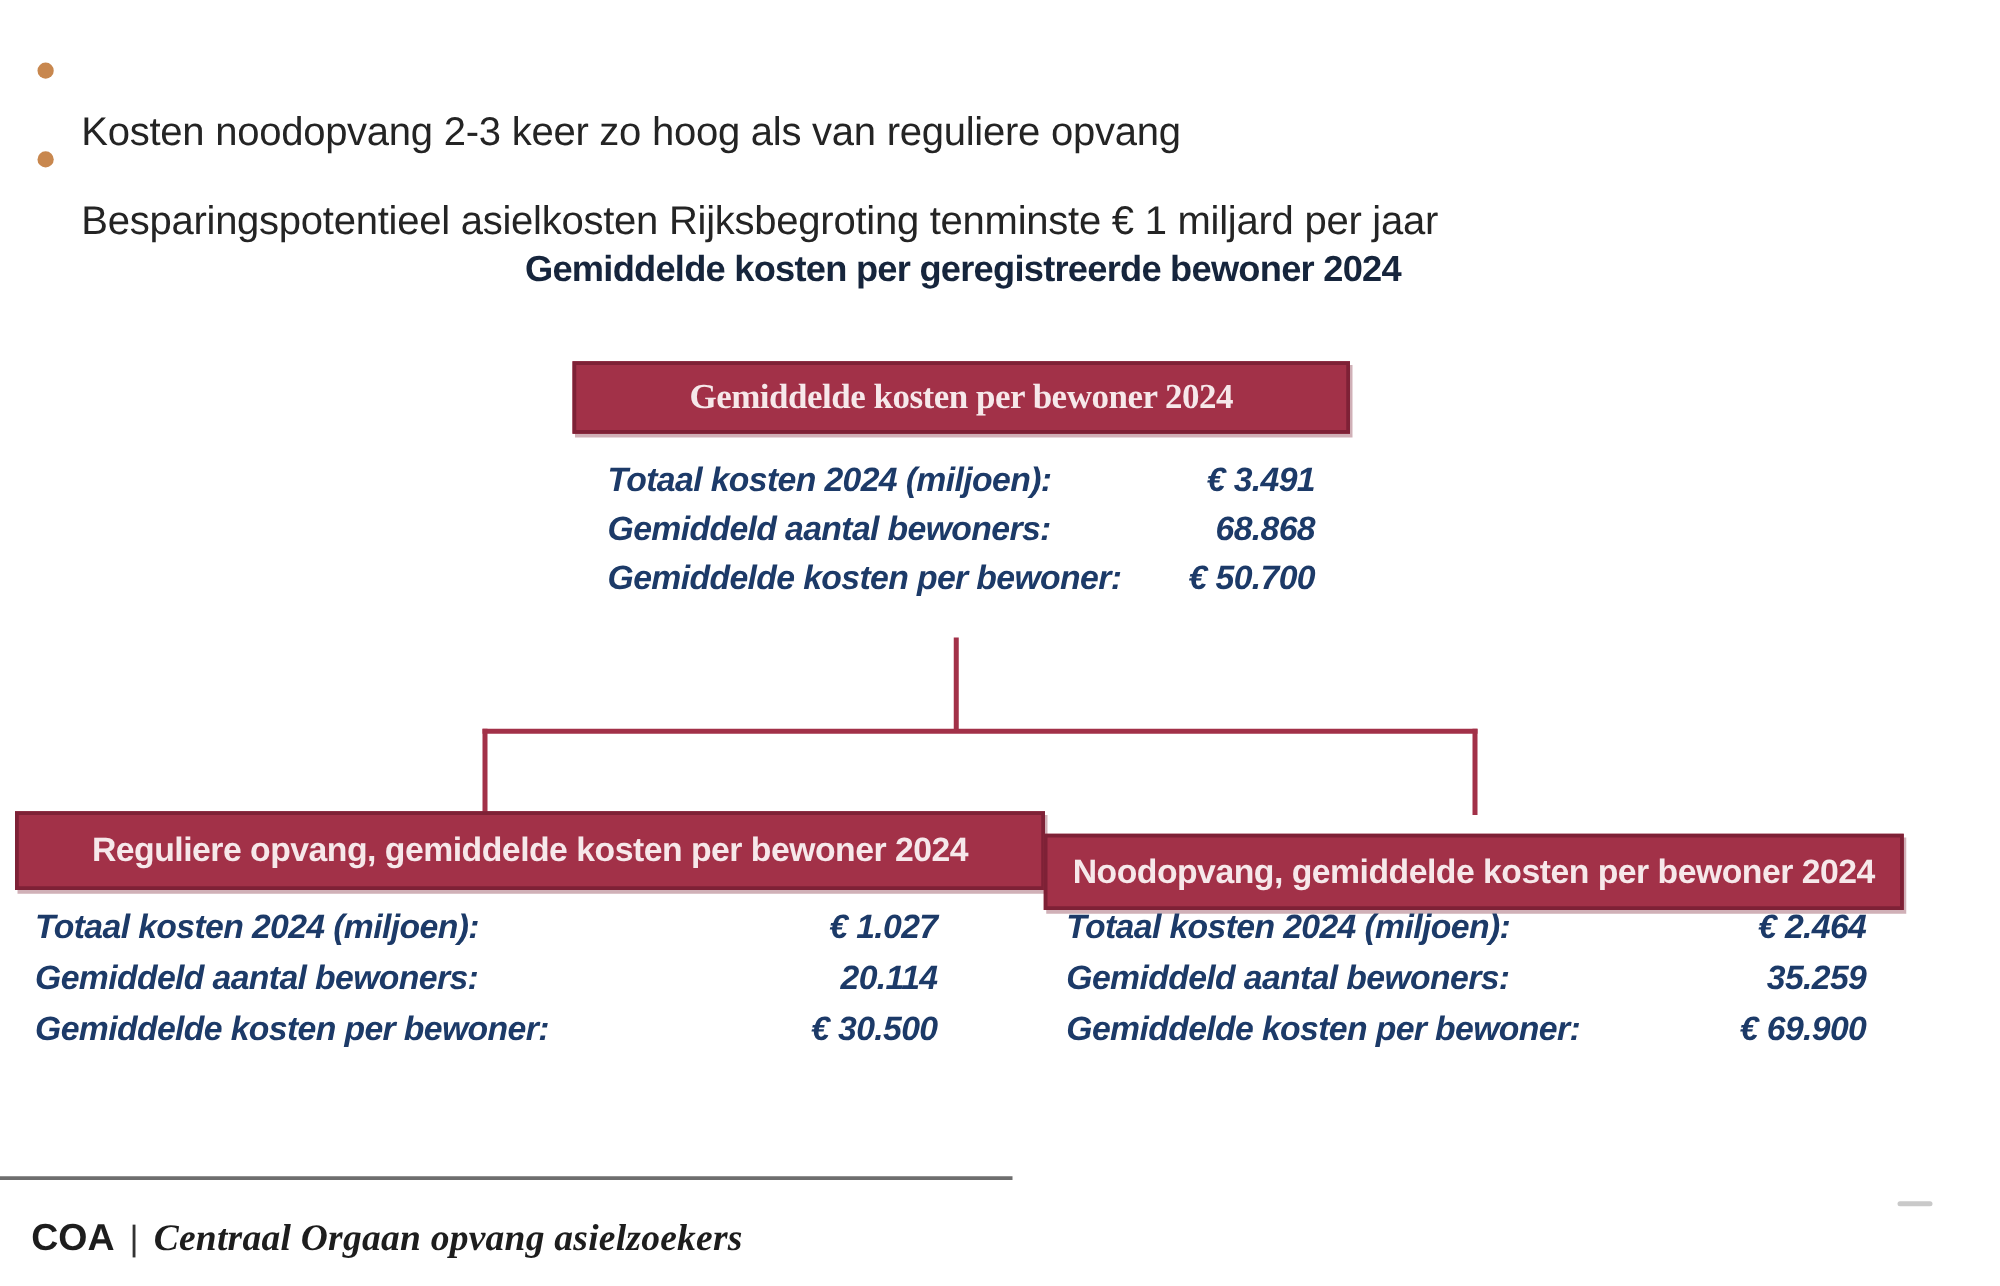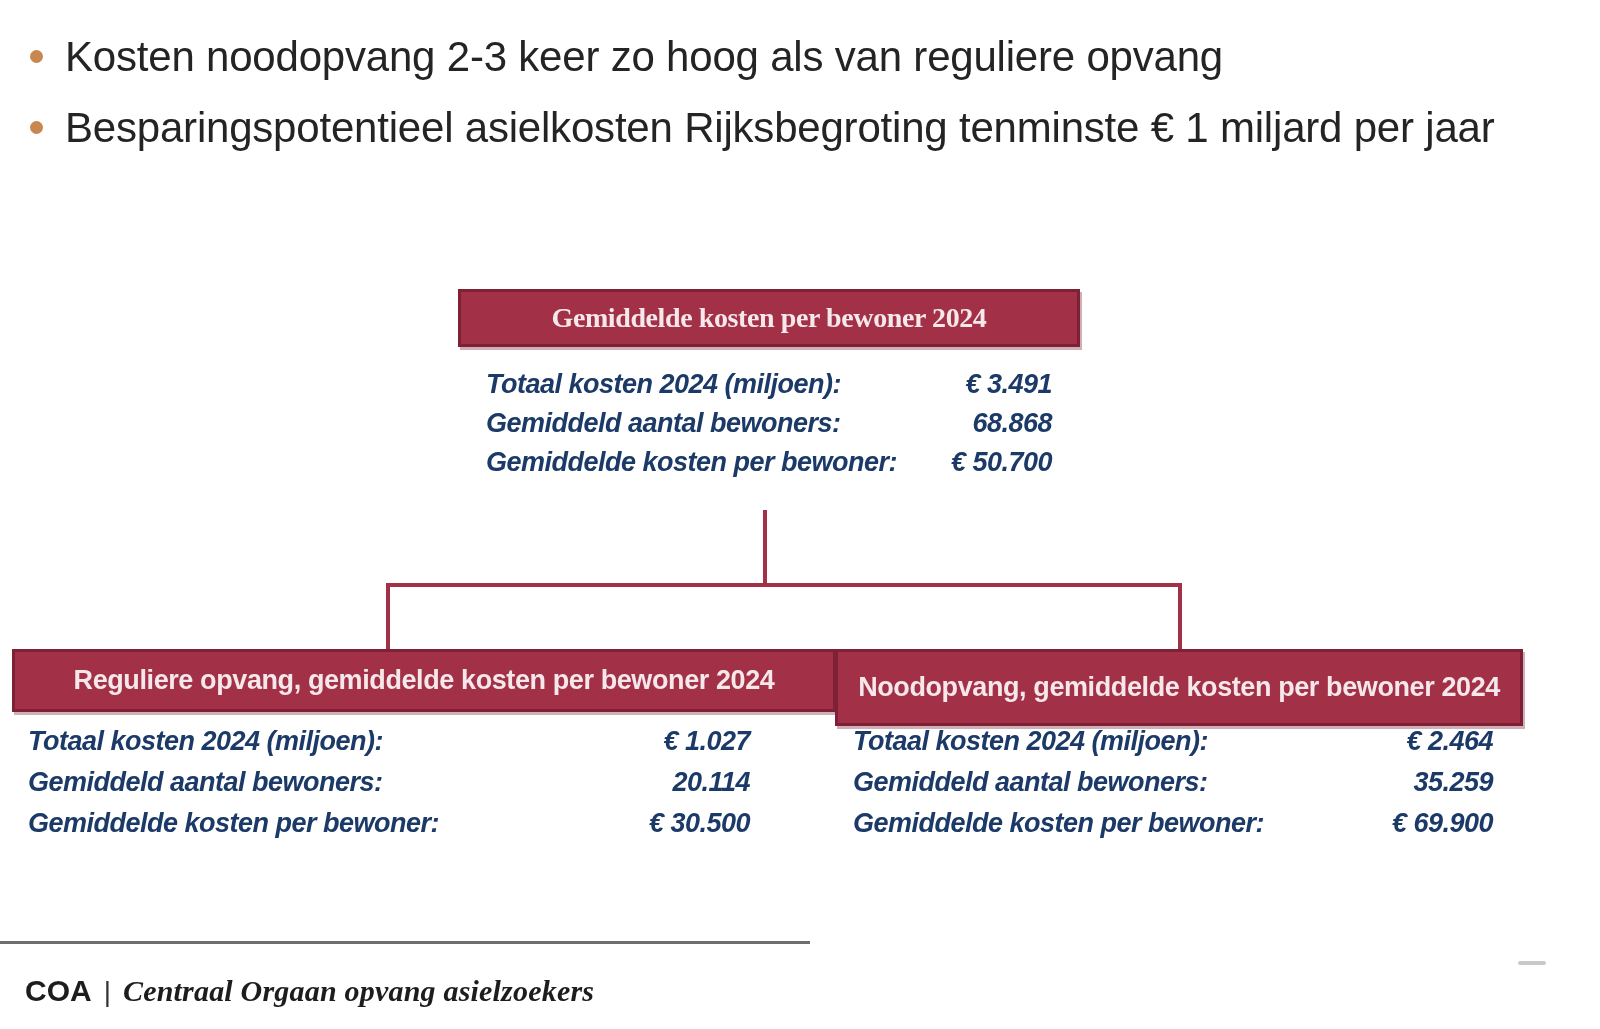--- a/index.html
+++ b/index.html
@@ -20,22 +20,22 @@
     font-family:"Liberation Sans", sans-serif;
   }
   
   .bullet-row{position:absolute;left:30px;display:flex;align-items:flex-start;}
   .bullet-dot{
     width:13px;height:13px;border-radius:50%;
     background:var(--bullet);
     margin:15px 22px 0 0;flex:0 0 auto;
   }
   .bullet-text{
-    font-size:42px;line-height:44px;color:var(--text);
-    letter-spacing:-0.2px;white-space:nowrap;
+    font-size:32px;line-height:44px;color:var(--text);
+    letter-spacing:-0.2px;white-space:nowrap;margin-top:48px;
   }
   #bullet-1{top:35px;}
   #bullet-2{top:106px;}
   
   .diagram-title{
     position:absolute;left:420px;top:200px;width:700px;
     text-align:center;font-size:29px;font-weight:700;
     color:var(--title);letter-spacing:-0.6px;white-space:nowrap;
   }
   
@@ -43,21 +43,21 @@
     position:absolute;
     background:var(--maroon);
     border:3px solid var(--maroon-border);
     box-shadow:2px 3px 0 rgba(120,30,50,0.35);
     display:flex;align-items:center;justify-content:center;
     color:#F6E8EA;font-weight:700;letter-spacing:-0.4px;
     box-sizing:border-box;white-space:nowrap;
   }
   #root-header{left:458px;top:289px;width:622px;height:58px;font-size:28px;font-family:Liberation Serif, serif;}
   #left-header{left:12px;top:649px;width:824px;height:63px;font-size:27px;}
-  #right-header{left:835px;top:649px;width:688px;height:77px;font-size:27px;}
+  #right-header{left:835px;top:667px;width:688px;height:61px;font-size:27px;}
   
   .stats{position:absolute;}
   .stat-row{display:flex;justify-content:space-between;align-items:baseline;font-style:italic;}
   .stat-label,.stat-value{
     color:var(--navy);font-weight:700;font-size:27px;
     letter-spacing:-0.5px;white-space:nowrap;
   }
   .stat-value{text-align:left;}
   #root-stats{left:486px;top:369px;width:566px;}
   #root-stats .stat-row{height:39px;}
@@ -100,20 +100,21 @@
 
   <div class="bullet-row" id="bullet-1">
     <span class="bullet-dot"></span>
     <span class="bullet-text">Kosten noodopvang 2-3 keer zo hoog als van reguliere opvang</span>
   </div>
   <div class="bullet-row" id="bullet-2">
     <span class="bullet-dot"></span>
     <span class="bullet-text">Besparingspotentieel asielkosten Rijksbegroting tenminste € 1 miljard per jaar</span>
   </div>
 
+  <div class="diagram-title">Gemiddelde kosten per geregistreerde bewoner 2024</div>
 
   <div class="hdr-box" id="root-header">Gemiddelde kosten per bewoner 2024</div>
   <div class="stats" id="root-stats">
     <div class="stat-row">
       <span class="stat-label">Totaal kosten 2024 (miljoen):</span>
       <span class="stat-value">€ 3.491</span>
     </div>
     <div class="stat-row">
       <span class="stat-label">Gemiddeld aantal bewoners:</span>
       <span class="stat-value">68.868</span>

